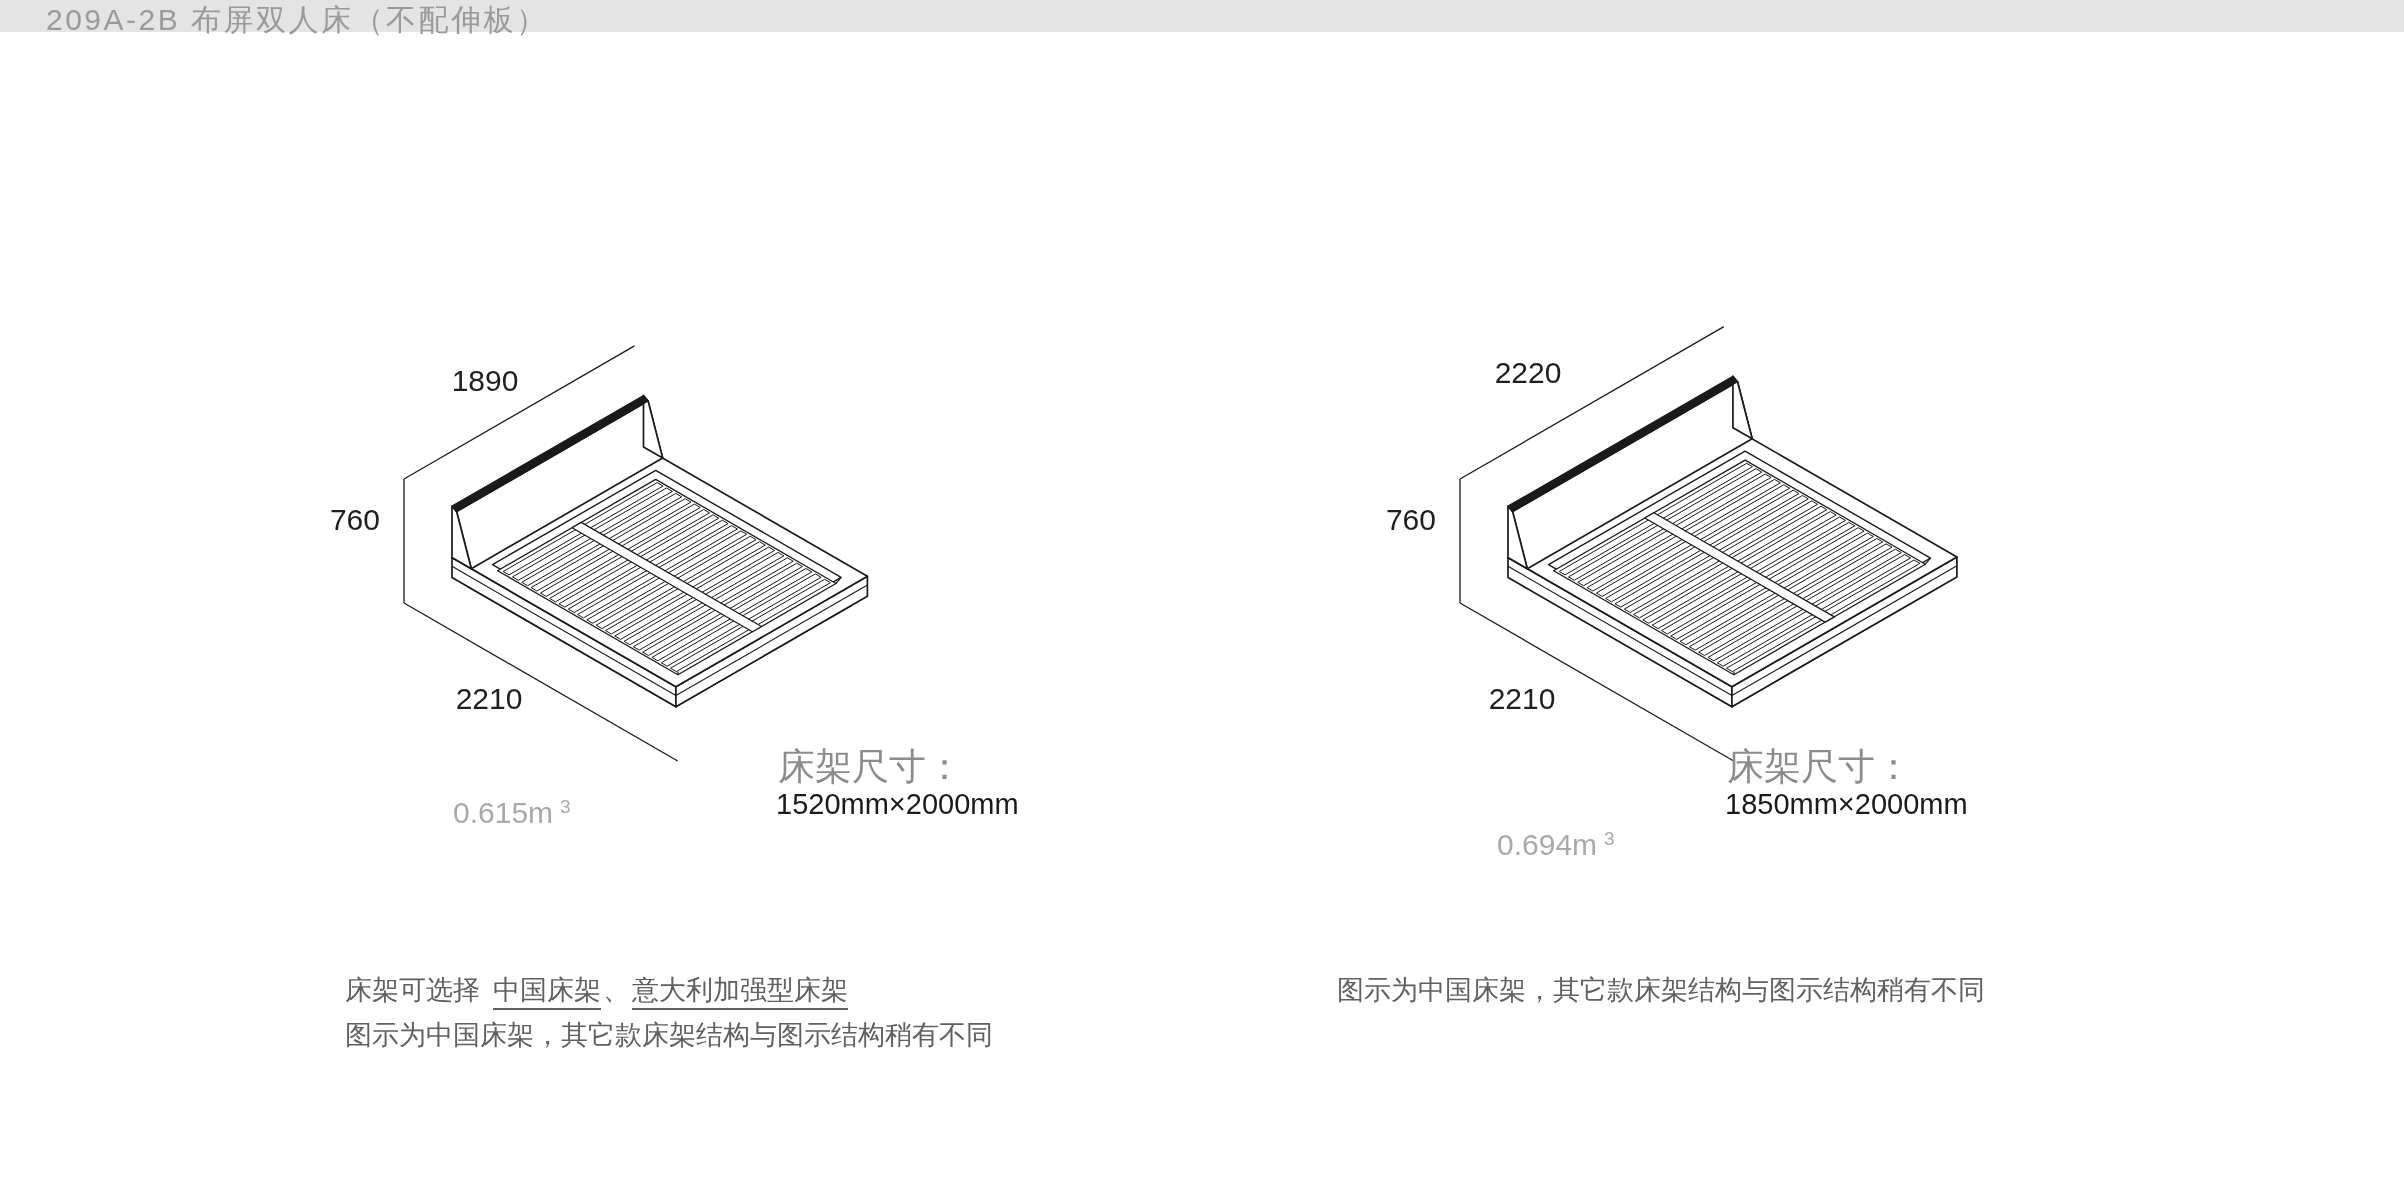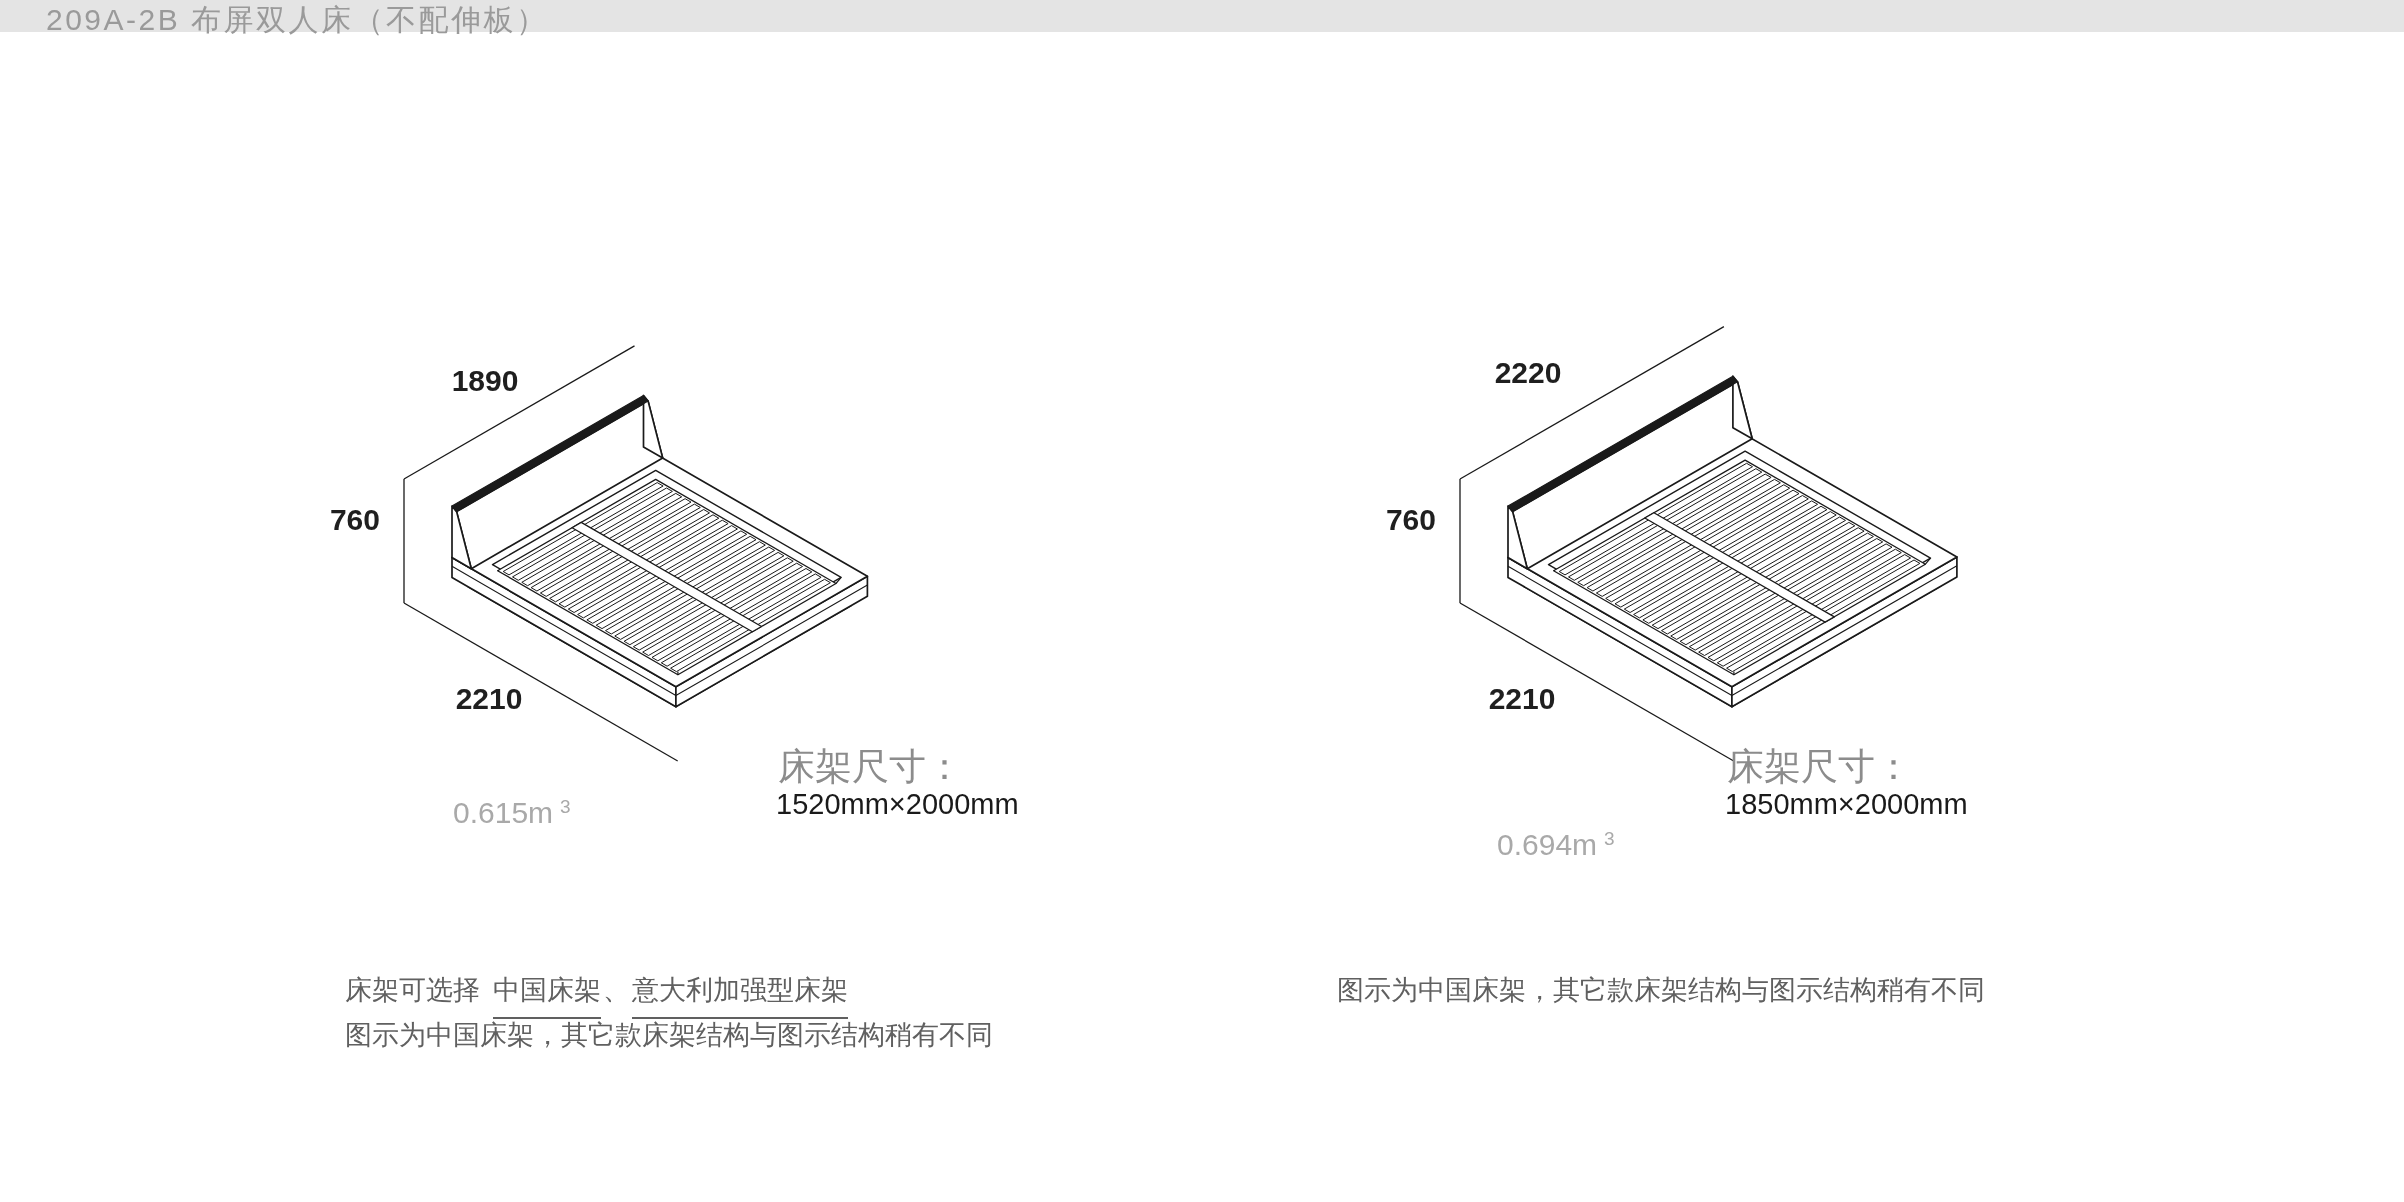--- a/index.html
+++ b/index.html
@@ -18,36 +18,36 @@
   }
   .title{
     margin-left:46px;font-size:30px;color:var(--header_text);
     letter-spacing:2.5px;white-space:nowrap;
   }
   svg.bed{position:absolute;top:320px;}
   #bed-svg-left{left:320px;}
   #bed-svg-right{left:1376px;}
   .dim{
     position:absolute;font-size:30px;color:var(--dim_text);
-    line-height:30px;white-space:nowrap;font-weight:bold;
+    line-height:30px;white-space:nowrap;
   }
   .dim.c{text-align:center;width:130px;}
   .dim.r{text-align:right;width:110px;}
   .vol{
     position:absolute;font-size:30px;color:var(--muted);line-height:32px;white-space:nowrap;
   }
   .vol sup{font-size:19px;margin-left:7px;vertical-align:10px;}
   .cap{position:absolute;font-size:37px;color:var(--caption);line-height:30px;white-space:nowrap;}
   .size{position:absolute;font-size:29px;color:var(--ink);line-height:32px;white-space:nowrap;}
   .opts{
     position:absolute;font-size:27px;color:var(--body_text);
     line-height:45px;white-space:nowrap;
   }
   .opts .prefix{margin-right:13px;}
-  .opts .opt{border-bottom:2px solid currentColor;padding-bottom:12px;}
+  .opts .opt{border-bottom:2px solid currentColor;padding-bottom:3px;}
   .opts .sep{padding:0 2px;}
 </style>
 </head>
 <body>
 
 <div class="header">
   <div class="title">209A-2B 布屏双人床（不配伸板）</div>
 </div>
 
 <svg id="bed-svg-left" class="bed" width="700" height="540" viewBox="0 0 700 540">

